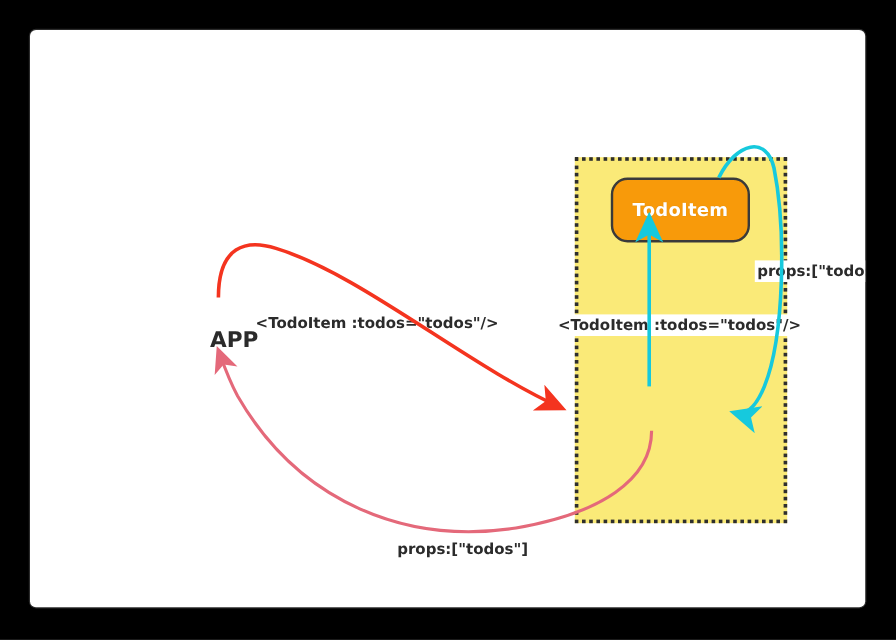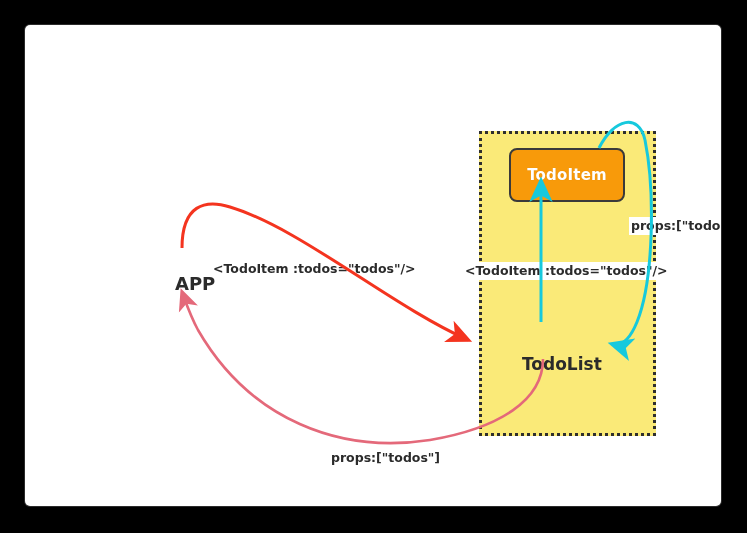--- a/index.html
+++ b/index.html
@@ -52,21 +52,21 @@
   }
   
   #todoitem-node {
     position: absolute;
     left: 484px;
     top: 123px;
     width: 112px;
     height: 50px;
     background: #f89a0a;
     border: 2px solid #3a3a3a;
-    border-radius: 8px;
+    border-radius: 14px;
     display: flex;
     align-items: center;
     justify-content: center;
   }
   #todoitem-node .node-label {
     color: #ffffff;
     font-size: 15px;
     font-weight: bold;
     letter-spacing: 0.2px;
     text-shadow: 0 0 1px rgba(0,0,0,0.15);
@@ -123,21 +123,20 @@
 
 <div id="stage">
   <div id="canvas">
 
     <div id="group-box"></div>
 
     <div id="todoitem-node">
       <span class="node-label">TodoItem</span>
     </div>
 
-    <div class="text-node" id="todolist-node">TodoList</div>
 
     <div class="text-node" id="app-node">APP</div>
 
     <div class="edge-label" id="label-app-todolist">&lt;TodoItem :todos="todos"/&gt;</div>
 
     <div class="edge-label" id="label-todolist-todoitem">&lt;TodoItem :todos="todos"/&gt;</div>
 
     <div class="edge-label" id="label-props-right">props:["todos"]</div>
 
     <div class="edge-label" id="label-props-bottom">props:["todos"]</div>

